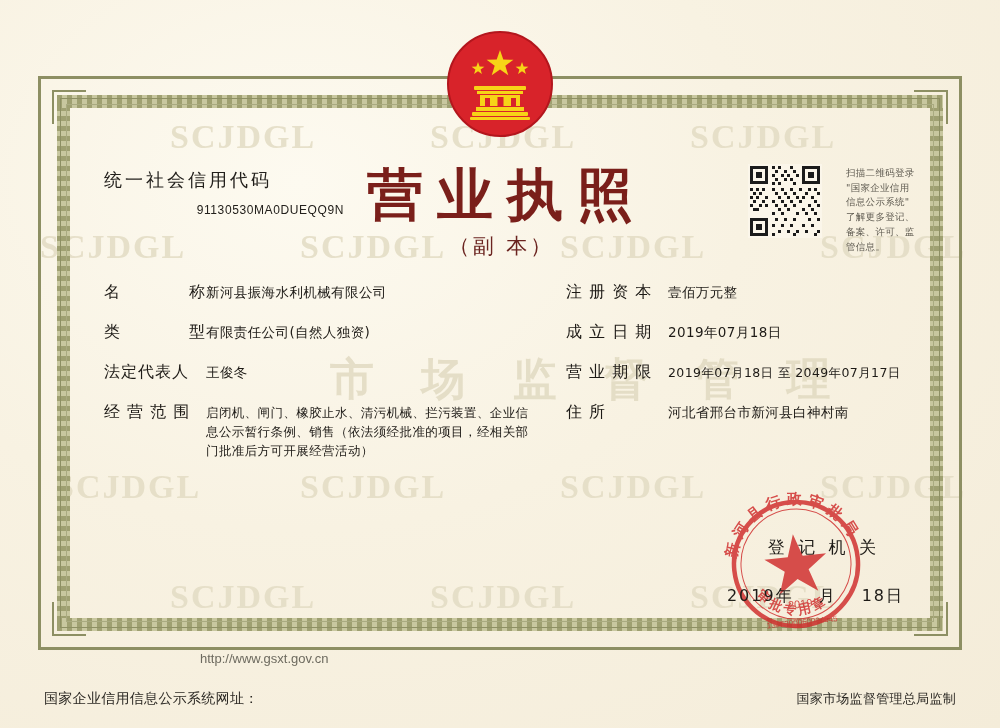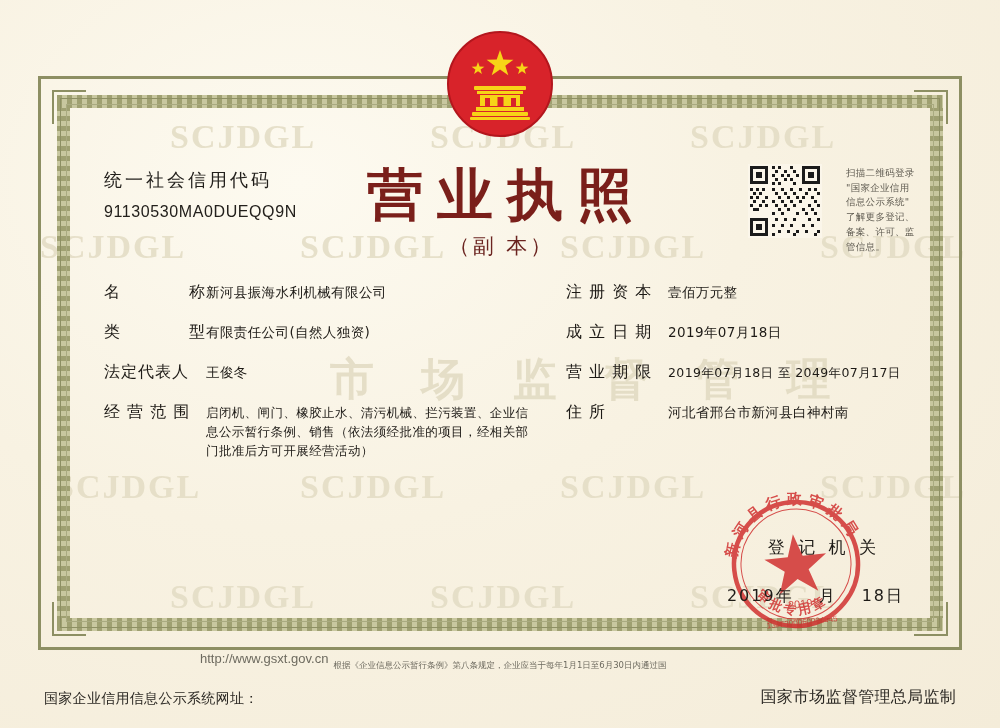--- a/index.html
+++ b/index.html
@@ -134,23 +134,24 @@
     top: 168px;
     width: 240px;
     color: #23201c;
   }
   .credit-label {
     font-size: 18px;
     letter-spacing: 3px;
     margin-bottom: 11px;
   }
   .credit-value {
-    font-size: 16px;
+    font-size: 12px;
     letter-spacing: 0.6px;
     font-family: "Liberation Sans", sans-serif;
+    text-align: right;
   }
 
   
   .qr-wrap {
     position: absolute;
     right: 178px;
     top: 164px;
     width: 74px;
     height: 74px;
   }
@@ -274,21 +275,21 @@
     left: 44px;
     bottom: 20px;
     font-size: 14px;
     color: #2b2823;
     letter-spacing: 0.3px;
   }
   .foot-right {
     position: absolute;
     right: 44px;
     bottom: 20px;
-    font-size: 16px;
+    font-size: 13px;
     color: #2b2823;
     letter-spacing: 0.3px;
   }
 </style>
 </head>
 <body>
 
 <div id="license">
 
   <div class="wm-layer">
@@ -541,19 +542,18 @@
     </span>
     <span>
       <span></span><span>月</span>
     </span>
     <span>
       <span>18</span><span>日</span>
     </span>
   </div>
 
   <div class="bottom-note-center">
-    <div>根据《企业信息公示暂行条例》第八条规定，企业应当于每年1月1日至6月30日内通过国</div>
   </div>
   <div class="url-small">http://www.gsxt.gov.cn</div>
   <div class="foot-left">国家企业信用信息公示系统网址：</div>
   <div class="foot-right">国家市场监督管理总局监制</div>
 
 </div>
 
 </body></html>

